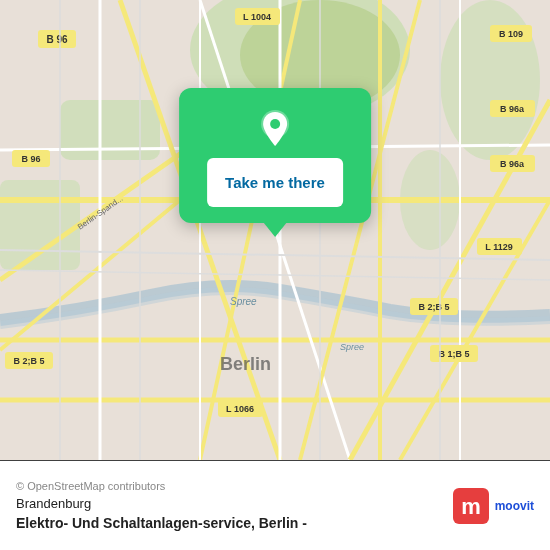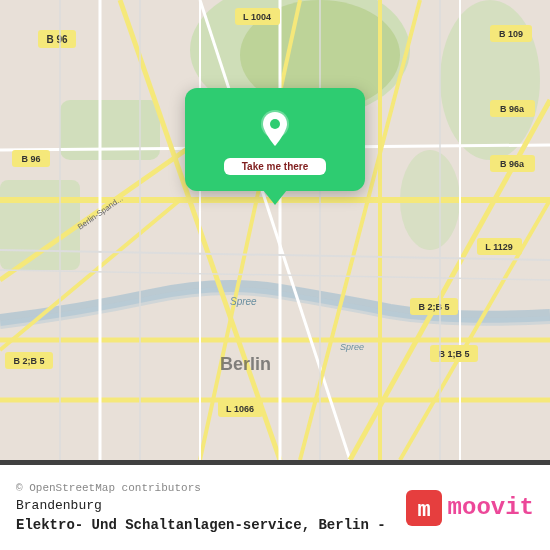--- a/index.html
+++ b/index.html
@@ -24,26 +24,25 @@
       width: 100%;
       height: 100%;
       position: absolute;
       top: 0; left: 0;
     }
 
     #bottom-bar {
       width: 550px;
       height: 90px;
       background: #fff;
-      border-top: 5px solid #404040;
+      border-top: 1px solid #404040;
       display: flex;
       align-items: center;
       justify-content: space-between;
       padding: 0 16px;
-      font-family: Liberation Mono, monospace;
     }
 
     .bottom-left {
       display: flex;
       flex-direction: column;
       gap: 4px;
     }
 
     .copyright-text {
       font-size: 11px;
@@ -56,23 +55,23 @@
       color: #222;
     }
 
     .moovit-logo {
       display: flex;
       align-items: center;
       gap: 6px;
     }
 
     .moovit-text {
-      font-size: 24px;
+      font-size: 12px;
       font-weight: bold;
-      color: #ec4899;
+      color: #1d4ed8;
     }
 
     .moovit-icon {
       width: 36px;
       height: 36px;
     }
 
     
     .map-popup {
       position: absolute;
@@ -104,24 +103,24 @@
 
     .pin-icon {
       width: 40px;
       height: 40px;
     }
 
     .take-me-there-btn {
       background: #fff;
       border: none;
       border-radius: 6px;
-      padding: 3px 18px;
-      font-size: 10px;
+      padding: 16px 18px;
+      font-size: 15px;
       font-weight: 600;
-      color: #7f1d1d;
+      color: #0369a1;
       cursor: pointer;
       white-space: nowrap;
     }
   </style>
 </head>
 <body>
 
 <div id="map-container">
 
   <svg class="map-bg" viewBox="0 0 550 460" xmlns="http://www.w3.org/2000/svg">

